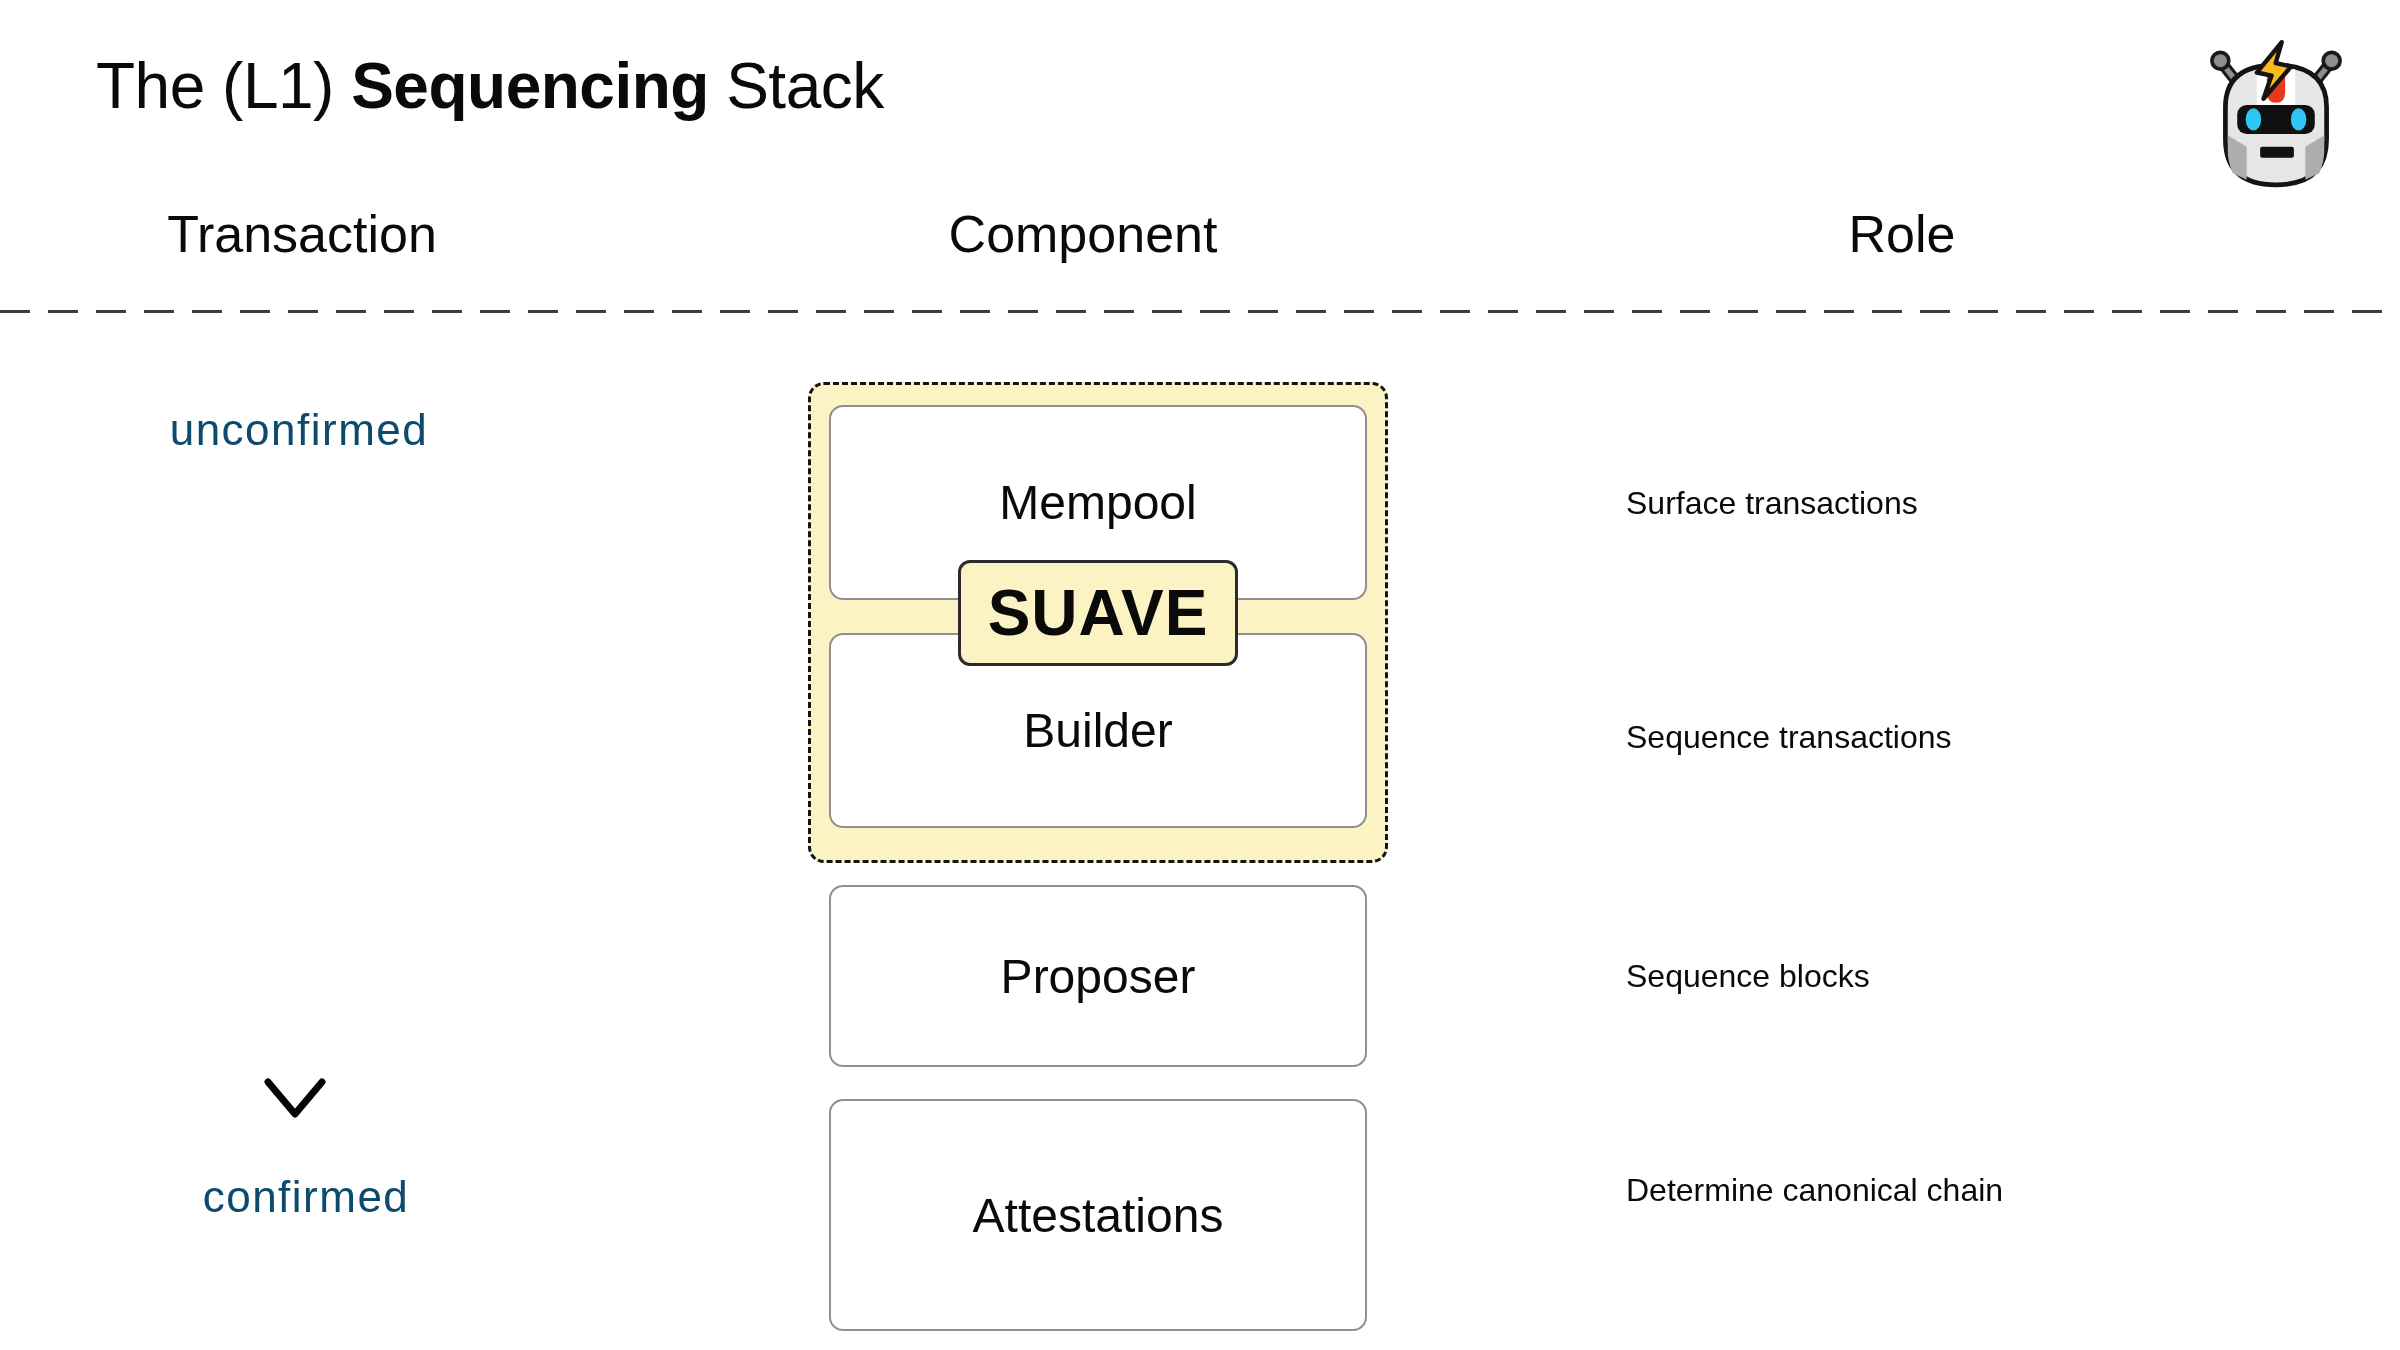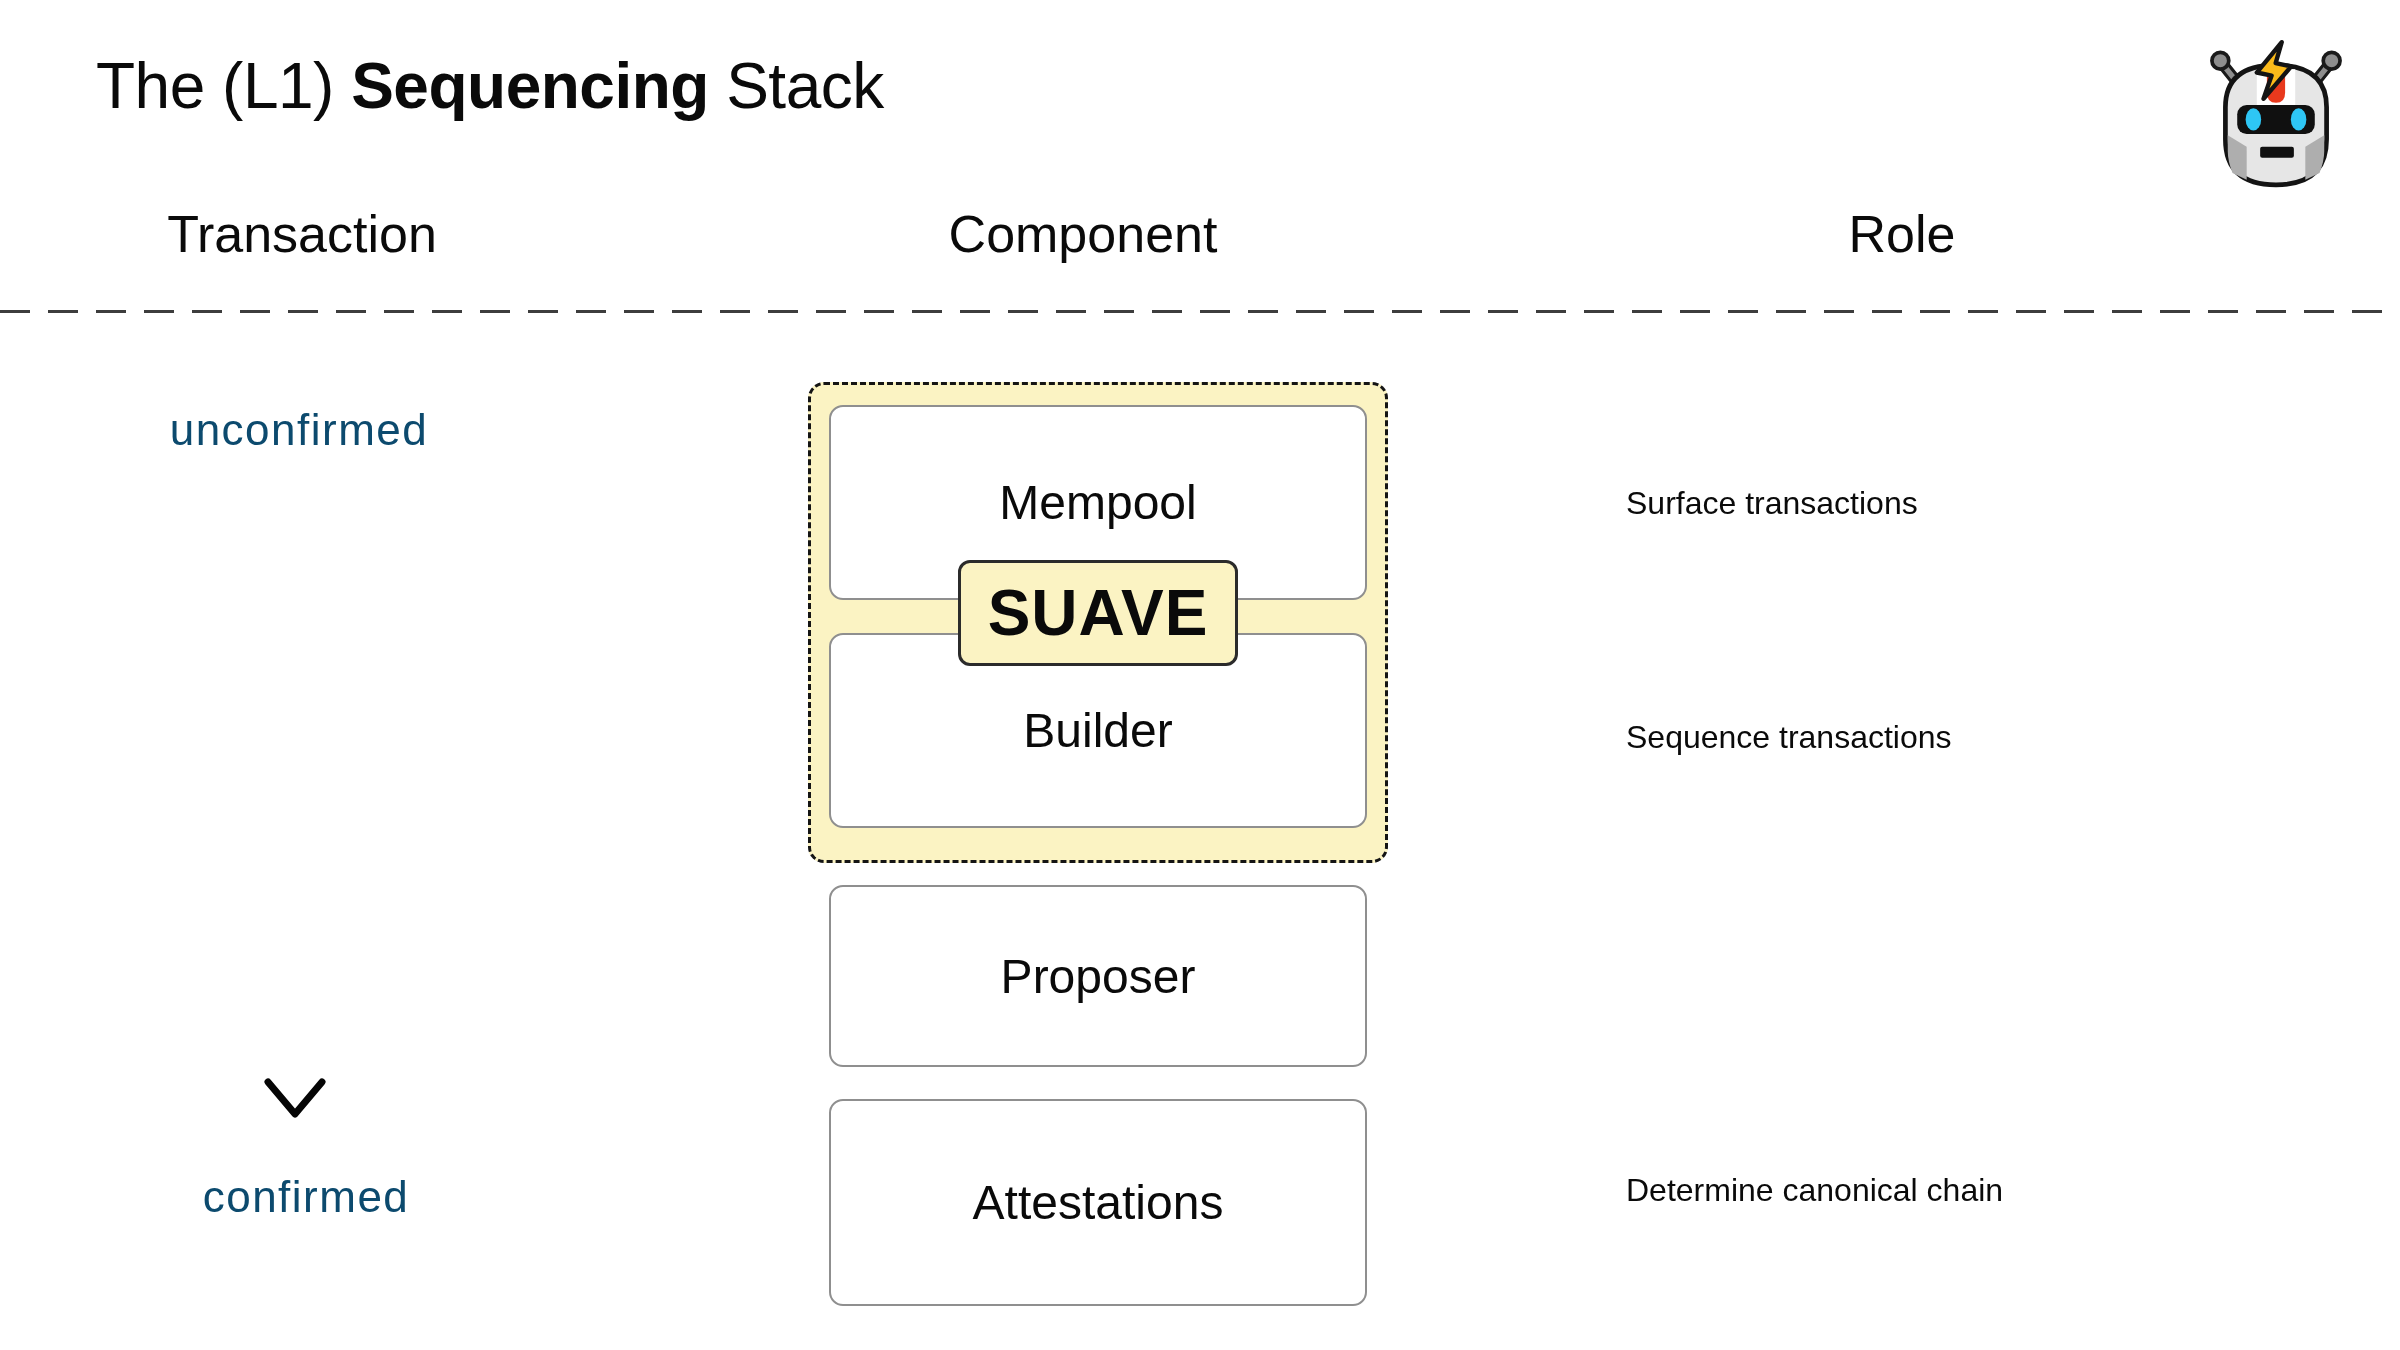--- a/index.html
+++ b/index.html
@@ -31,21 +31,21 @@
   .suave-container{position:absolute;left:808px;top:382px;width:580px;height:481px;
                    background:#FBF3C3;border:3px dashed #141414;border-radius:16px;
                    box-sizing:border-box;}
 
   .node{position:absolute;background:#ffffff;border:2px solid #8f8f8f;border-radius:14px;
         display:flex;align-items:center;justify-content:center;font-size:48px;
         box-sizing:border-box;}
   #node-mempool{left:829px;top:405px;width:538px;height:195px;}
   #node-builder{left:829px;top:633px;width:538px;height:195px;}
   #node-proposer{left:829px;top:885px;width:538px;height:182px;}
-  #node-attestations{left:829px;top:1099px;width:538px;height:207px;text-align:right;}
+  #node-attestations{left:829px;top:1099px;width:538px;height:232px;text-align:right;}
 
   .suave-badge{position:absolute;left:958px;top:560px;width:280px;height:106px;
                background:#FBF3C3;border:3px solid #2b2b2b;border-radius:12px;
                display:flex;align-items:center;justify-content:center;
                font-size:64px;font-weight:700;letter-spacing:1px;box-sizing:border-box;}
 
   .role{position:absolute;left:1626px;font-size:32px;line-height:60px;white-space:nowrap;}
   #role-0{top:473px;}
   #role-1{top:707px;}
   #role-2{top:946px;}
@@ -125,15 +125,16 @@
 
   <div class="node" id="node-proposer">
     <span>Proposer</span>
   </div>
   <div class="node" id="node-attestations">
     <span>Attestations</span>
   </div>
 
   <div class="role" id="role-0">Surface transactions</div>
   <div class="role" id="role-1">Sequence transactions</div>
+  <div class="role" id="role-2">Sequence blocks</div>
   <div class="role" id="role-3">Determine canonical chain</div>
 
 </div>
 
 </body></html>

